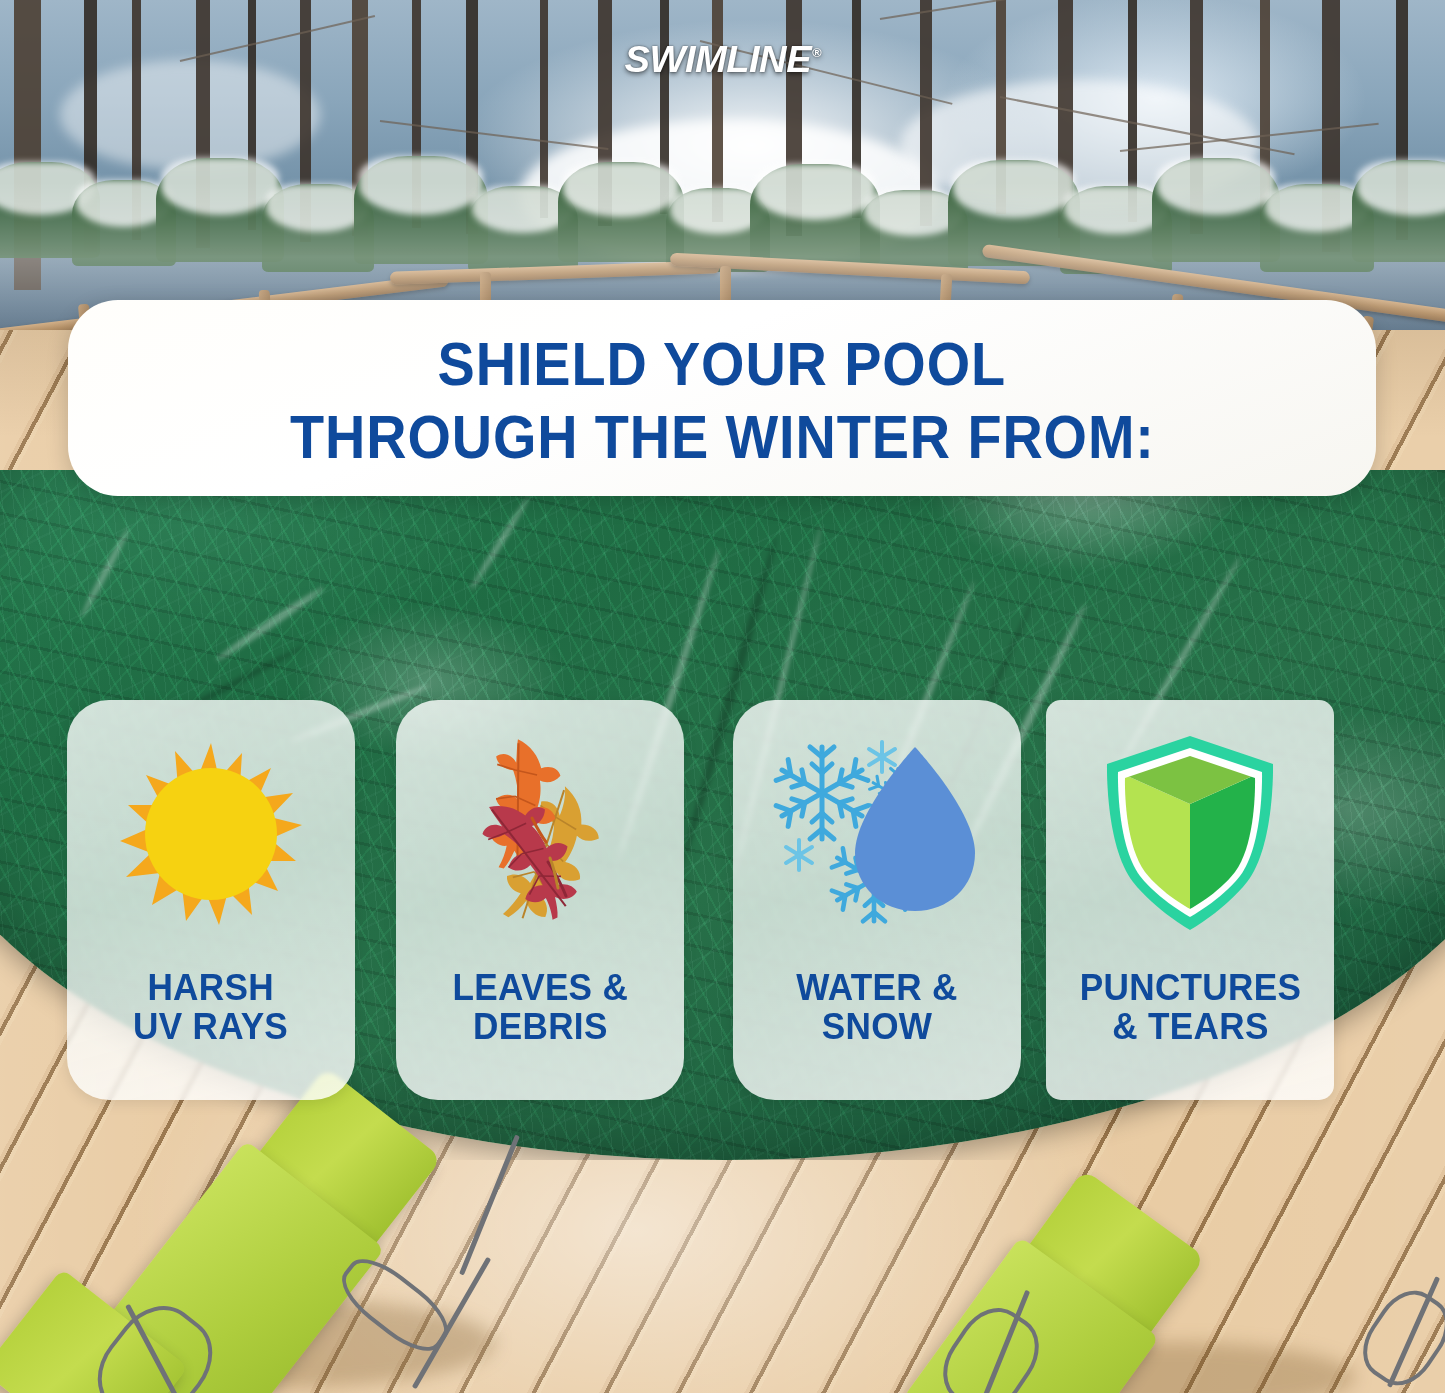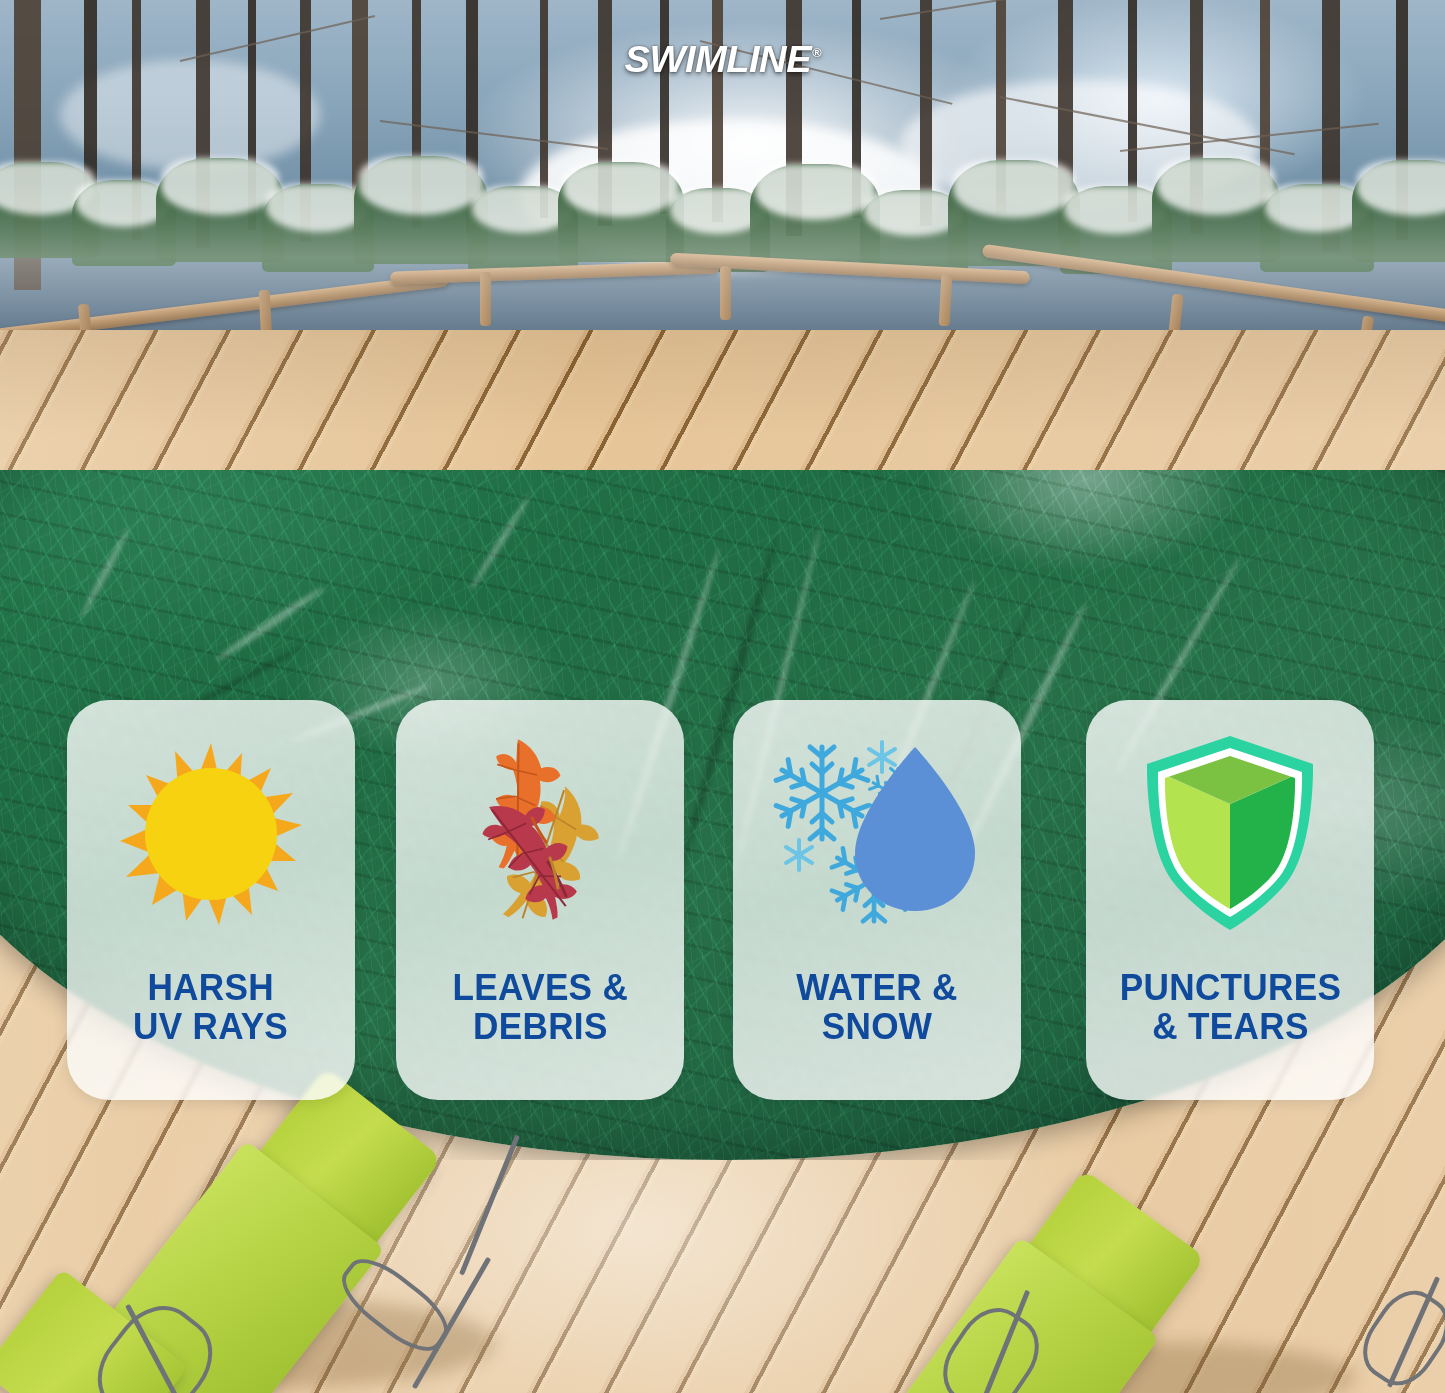--- a/index.html
+++ b/index.html
@@ -213,21 +213,21 @@
     text-align:center;
     white-space:nowrap;
     transform:scaleX(.95);
     font-family:"Liberation Sans", sans-serif;
   }
   .card .label .l2{ display:block; }
 
   .card-1{ left:67px; }
   .card-2{ left:396px; }
   .card-3{ left:733px; }
-  .card-4{ left:1086px; }
+  .card-4{ left:1046px;border-radius:15px; }
 
   
   .sun{ position:relative; width:186px; height:186px; }
   .sun .burst{ position:absolute; inset:0; }
   .sun .core{
     position:absolute; left:27px; top:27px; width:132px; height:132px;
     border-radius:50%; background:#f6d211;
   }
 
   
@@ -354,20 +354,24 @@
       <div class="rail-post" style="left:980px;top:42px;height:52px;transform:rotate(3deg);"></div>
       <div class="rail-post" style="left:1210px;top:62px;height:50px;transform:rotate(6deg);"></div>
       <div class="rail-post" style="left:1400px;top:84px;height:46px;transform:rotate(8deg);"></div>
     </div>
   </div>
 
   <div class="logo">
     <span>SWIMLINE</span><span class="rtm">®</span>
   </div>
 
+  <div class="banner">
+    <div class="headline1">SHIELD YOUR POOL</div>
+    <div class="headline2">THROUGH THE WINTER FROM:</div>
+  </div>
 
   <div class="cards">
 
     <div class="card card-1">
       <div class="icon-slot">
         <div class="sun">
           <svg class="burst" viewBox="0 0 186 186" xmlns="http://www.w3.org/2000/svg">
             <path fill="#f5a81c" d="
               M93 2 L101 38 L124 12 L122 44 L153 27 L140 57 L175 52 L152 76
               L184 84 L152 98 L178 120 L145 120 L160 150 L130 139 L134 174

